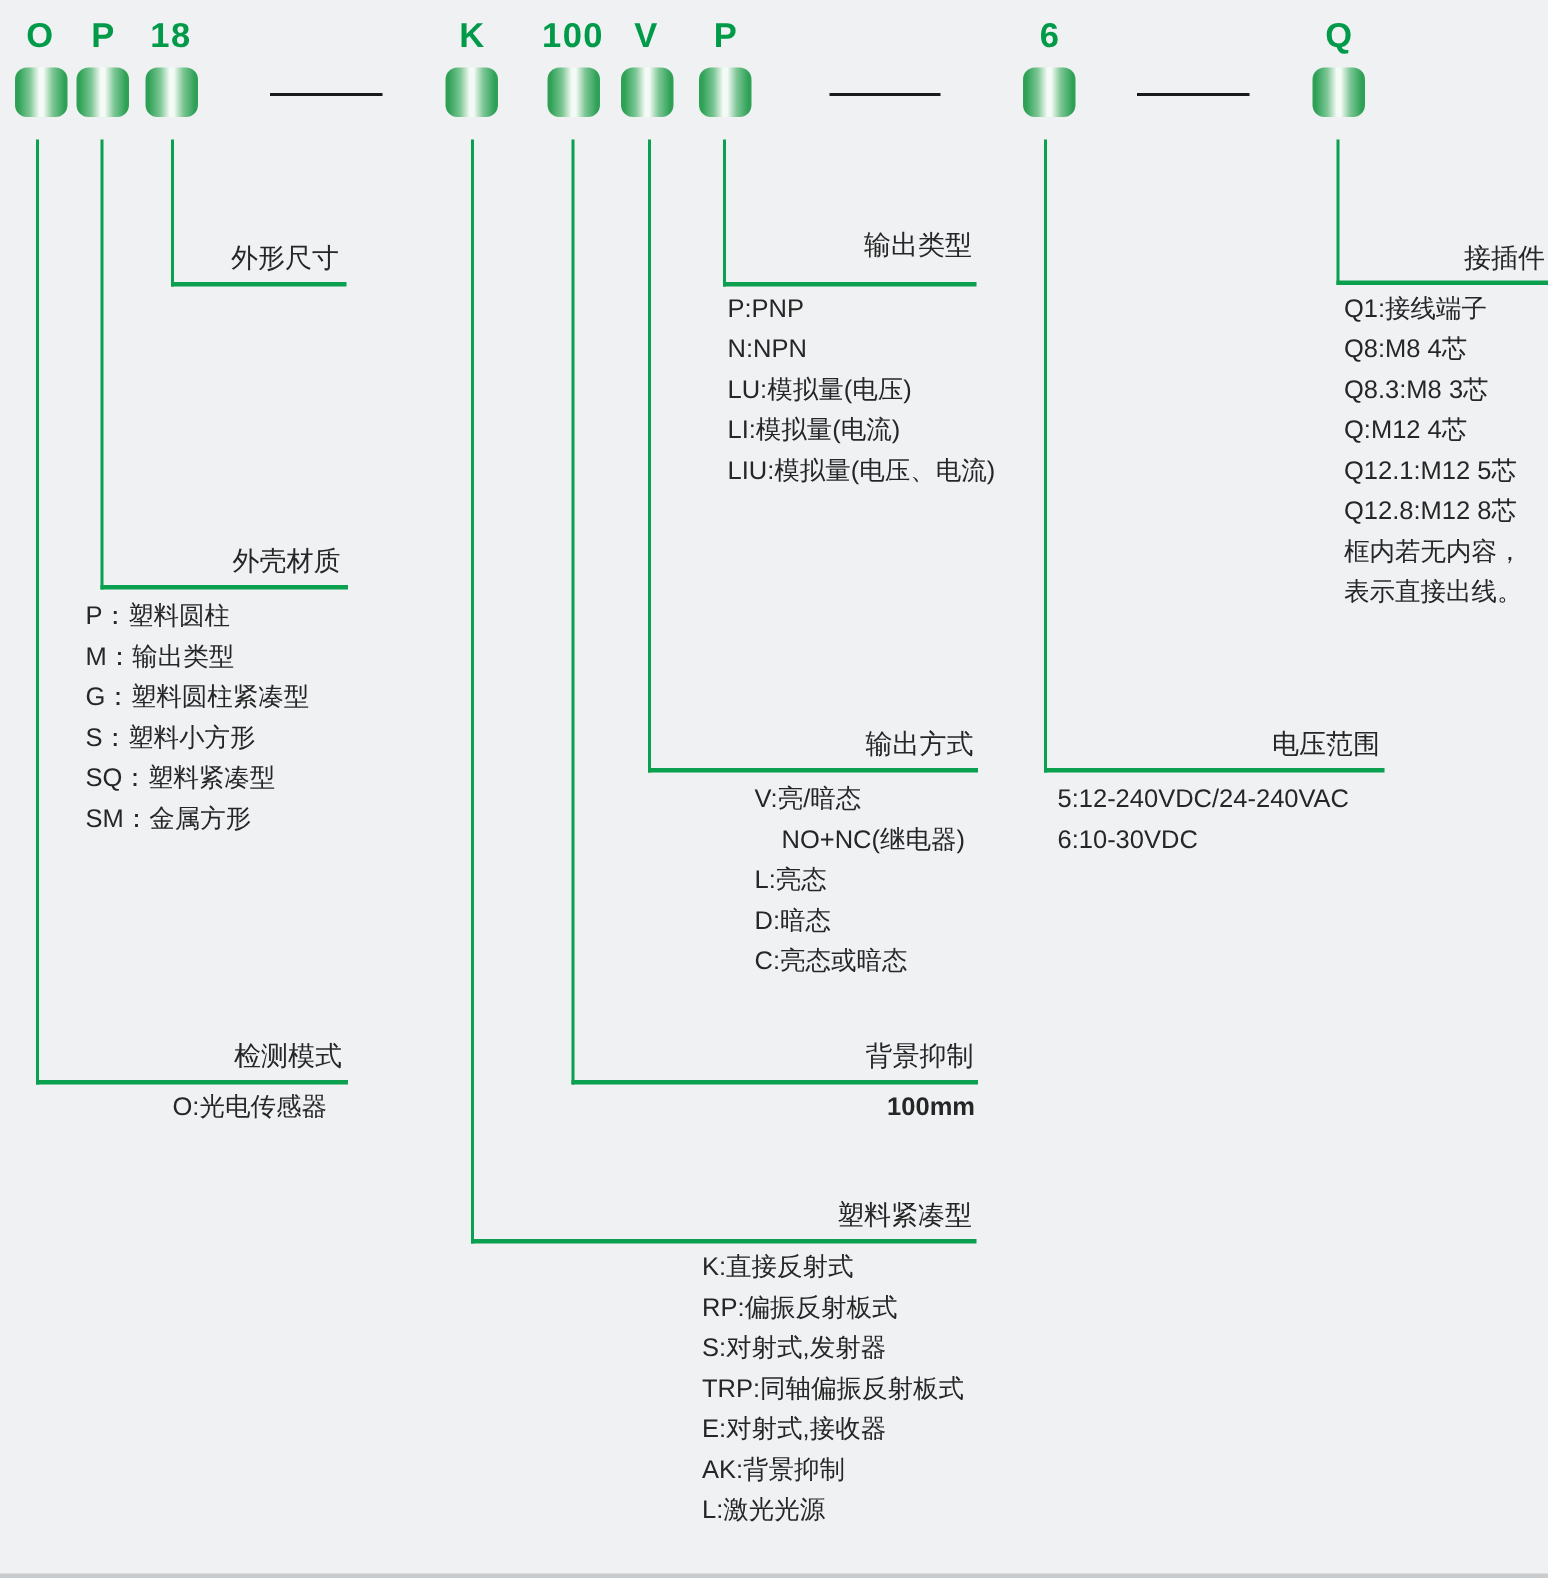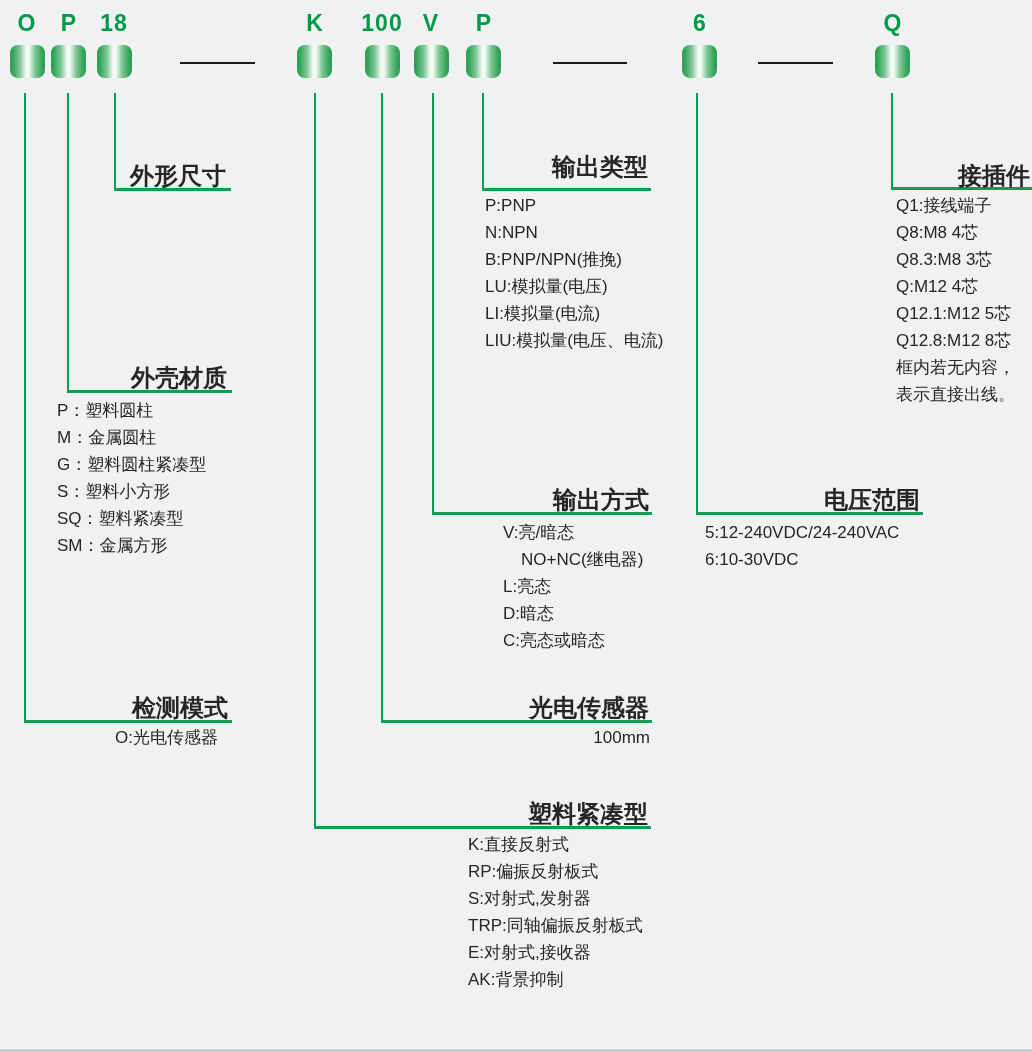--- a/index.html
+++ b/index.html
@@ -29,31 +29,31 @@
   }
   .dash{
     position:absolute;top:62px;height:2px;background:#1a1a1a;
   }
   
   .vline{position:absolute;width:2px;background:#0aa04f;}
   .hline{position:absolute;height:3px;background:#0aa04f;}
   
   .sec-title{
     position:absolute;height:24px;
-    font-size:24px;font-weight:bold;color:#262626;
+    font-size:18px;font-weight:normal;color:#262626;
     white-space:nowrap;
   }
   
   .list{
     position:absolute;
     font-size:17px;color:#262626;line-height:27px;
     white-space:nowrap;
   }
   .list .indent{padding-left:18px;}
-  .right-align{text-align:right;}
+  .right-align{text-align:right;font-weight:bold;}
   .bottom-rule{
     position:absolute;left:0;top:1049px;width:1032px;height:3px;
     background:#c9cccf;
   }
 </style>
 </head>
 <body>
 
 <div id="stage">
 
@@ -101,46 +101,45 @@
   <div class="hline" style="left:381px;top:720px;width:271px"></div>
   <div class="hline" style="left:314px;top:826px;width:337px"></div>
 
   <div class="sec-title" style="right:806px;top:160px">外形尺寸</div>
   <div class="sec-title" style="right:384px;top:151px">输出类型</div>
   <div class="sec-title" style="right:2px;top:160px">接插件</div>
   <div class="sec-title" style="right:805px;top:362px">外壳材质</div>
   <div class="sec-title" style="right:383px;top:484px">输出方式</div>
   <div class="sec-title" style="right:112px;top:484px">电压范围</div>
   <div class="sec-title" style="right:804px;top:692px">检测模式</div>
-  <div class="sec-title" style="right:383px;top:692px">光电传感器</div>
+  <div class="sec-title" style="right:383px;top:692px">背景抑制</div>
   <div class="sec-title" style="right:384px;top:798px">塑料紧凑型</div>
 
   <div class="list" style="left:485px;top:192px">
     <div>P:PNP</div>
     <div>N:NPN</div>
-    <div>B:PNP/NPN(推挽)</div>
     <div>LU:模拟量(电压)</div>
     <div>LI:模拟量(电流)</div>
     <div>LIU:模拟量(电压、电流)</div>
   </div>
 
   <div class="list" style="left:896px;top:192px">
     <div>Q1:接线端子</div>
     <div>Q8:M8 4芯</div>
     <div>Q8.3:M8 3芯</div>
     <div>Q:M12 4芯</div>
     <div>Q12.1:M12 5芯</div>
     <div>Q12.8:M12 8芯</div>
     <div>框内若无内容，</div>
     <div>表示直接出线。</div>
   </div>
 
   <div class="list" style="left:57px;top:397px">
     <div>P：塑料圆柱</div>
-    <div>M：金属圆柱</div>
+    <div>M：输出类型</div>
     <div>G：塑料圆柱紧凑型</div>
     <div>S：塑料小方形</div>
     <div>SQ：塑料紧凑型</div>
     <div>SM：金属方形</div>
   </div>
 
   <div class="list" style="left:503px;top:519px">
     <div>V:亮/暗态</div>
     <div class="indent">NO+NC(继电器)</div>
     <div>L:亮态</div>
@@ -161,16 +160,17 @@
     <div>100mm</div>
   </div>
 
   <div class="list" style="left:468px;top:831px">
     <div>K:直接反射式</div>
     <div>RP:偏振反射板式</div>
     <div>S:对射式,发射器</div>
     <div>TRP:同轴偏振反射板式</div>
     <div>E:对射式,接收器</div>
     <div>AK:背景抑制</div>
+    <div>L:激光光源</div>
   </div>
 
   <div class="bottom-rule"></div>
 </div>
 
 </body></html>

